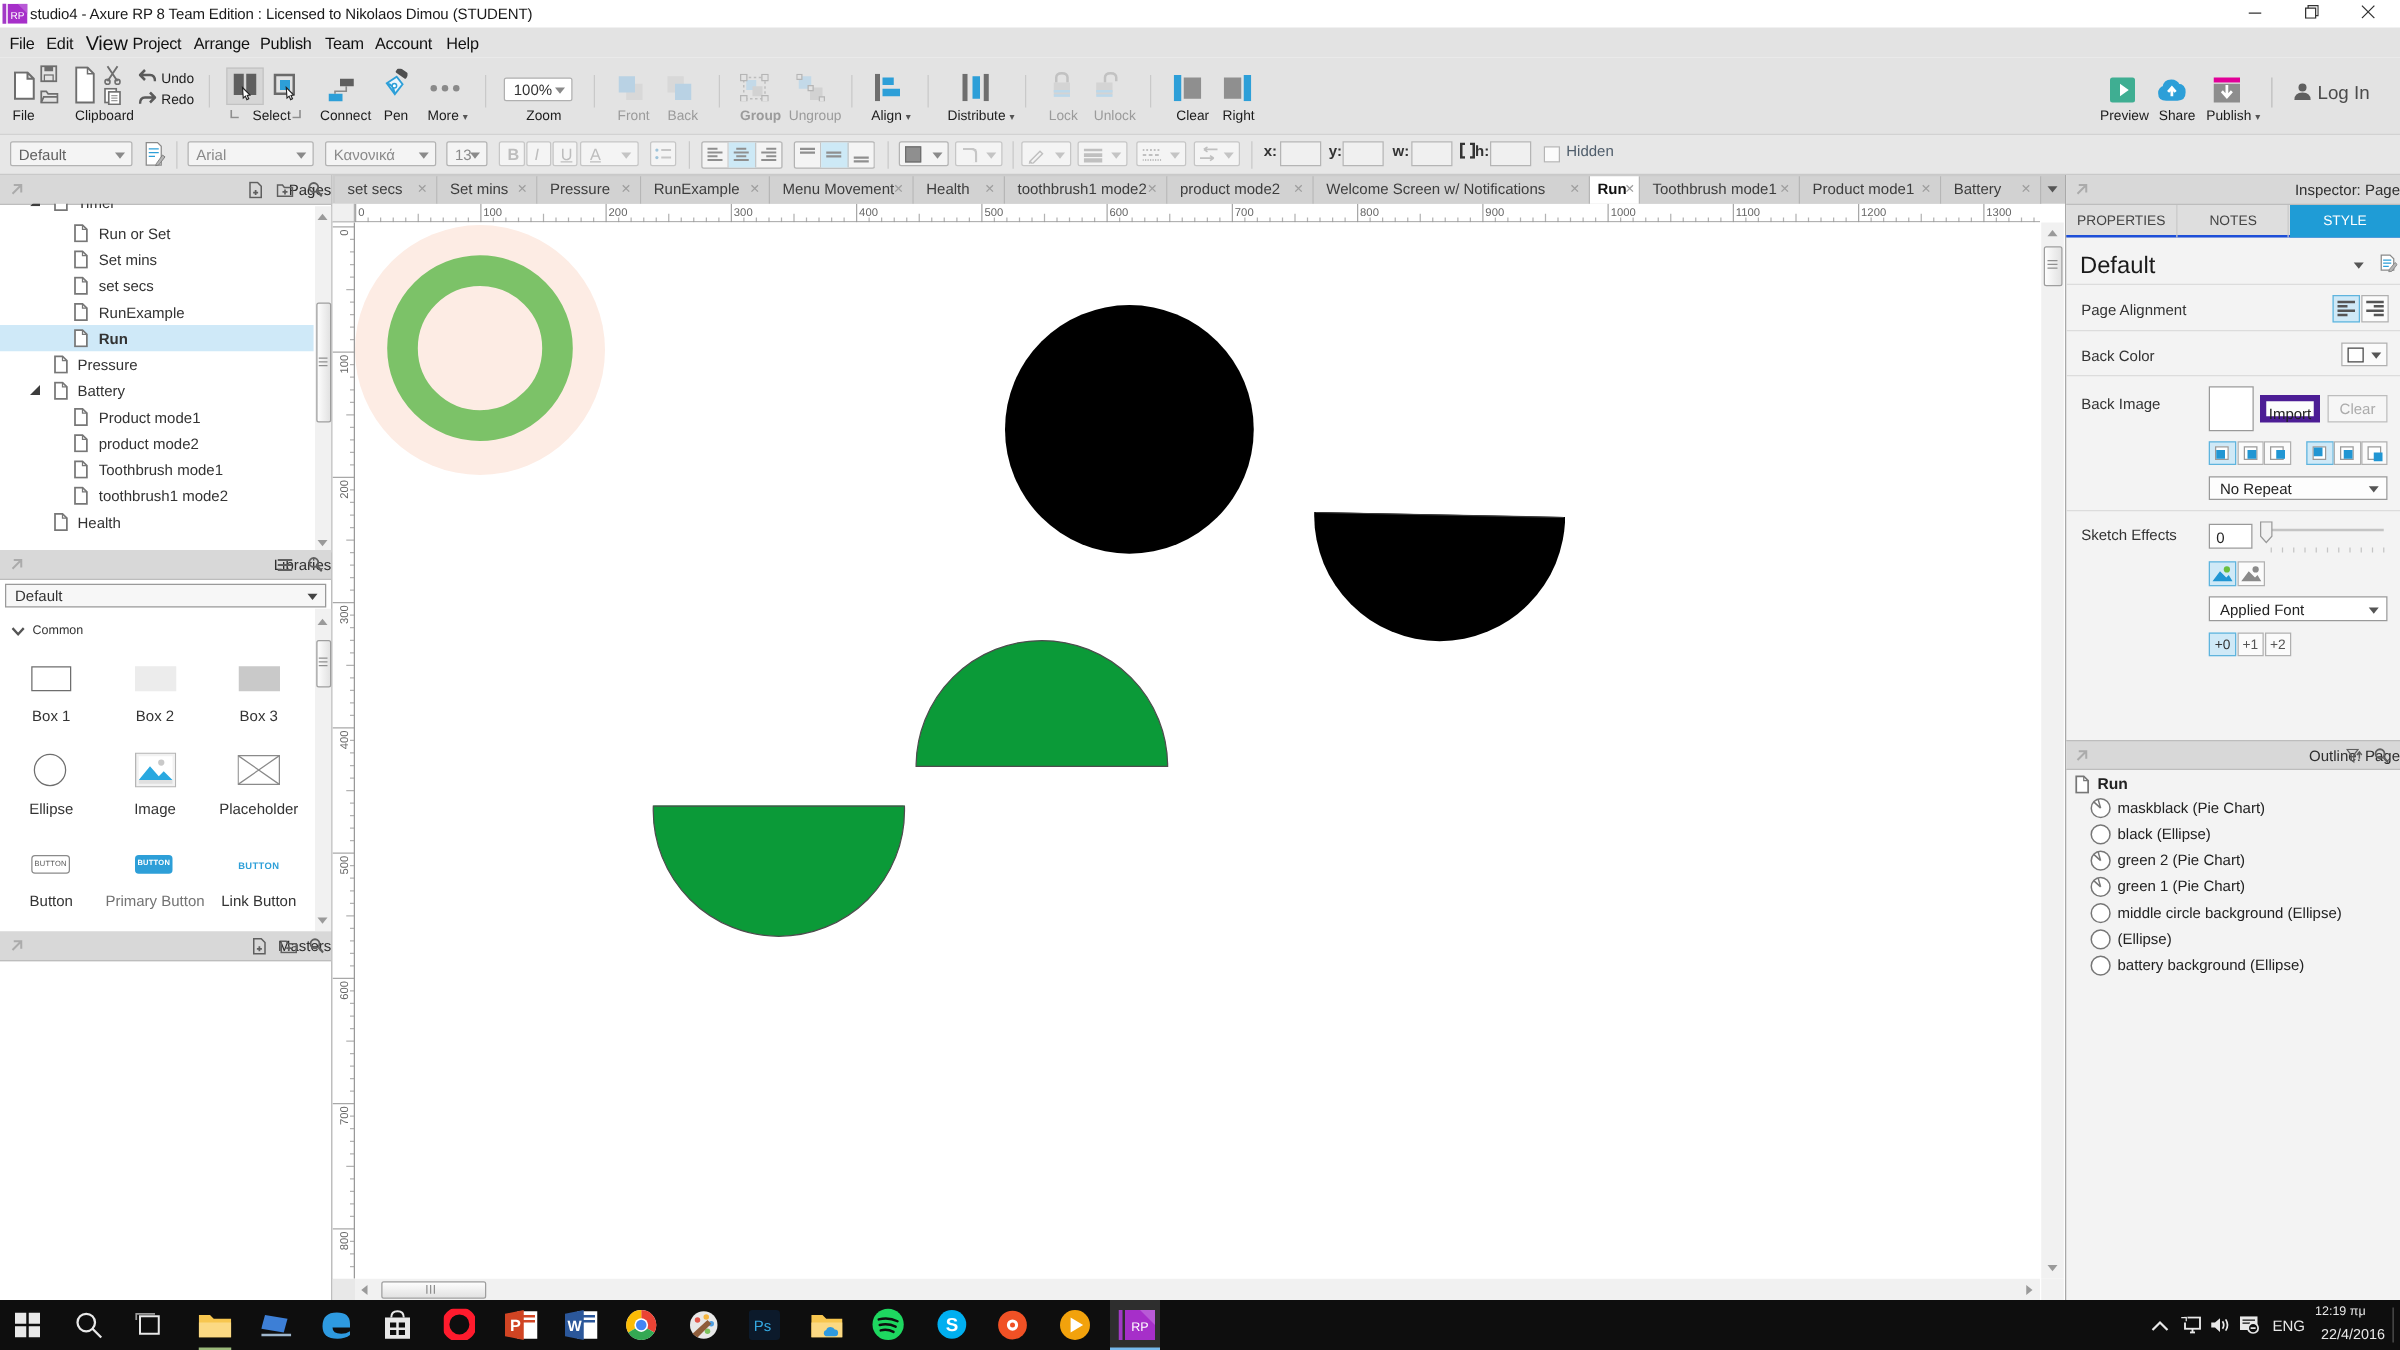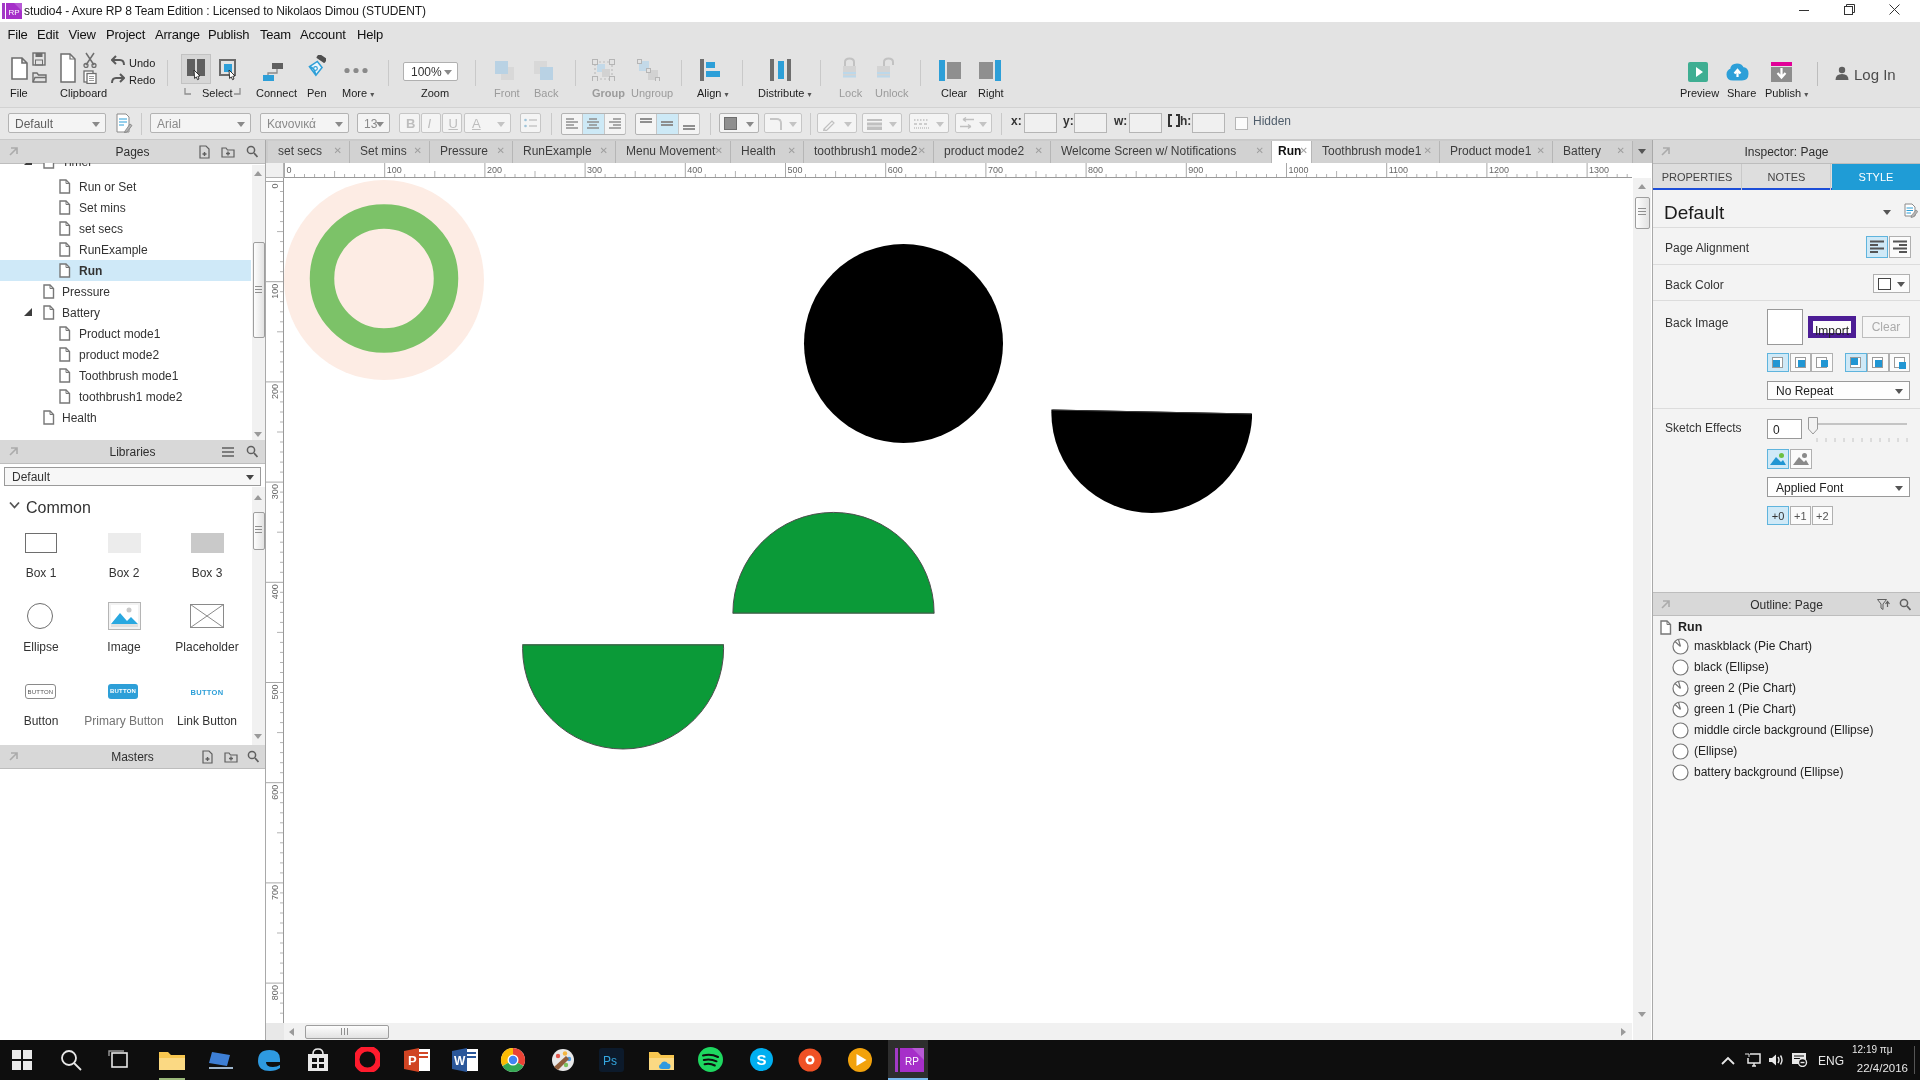--- a/index.html
+++ b/index.html
@@ -5,21 +5,21 @@
 html,body{width:1920px;height:1080px;overflow:hidden;}
 body{font-family:"Liberation Sans",sans-serif;position:relative;background:#fff;}
 .ab{position:absolute;}
 .lbl{position:absolute;font-size:11px;color:#1c1c1c;white-space:nowrap;}
 .glbl{position:absolute;font-size:11px;color:#9b9b9b;white-space:nowrap;}
 .sep{position:absolute;width:1px;background:#c9c9c9;}
 .box{position:absolute;background:#f4f4f4;border:1px solid #b3b3b3;border-radius:2px;}
 .caret{position:absolute;width:0;height:0;border-left:4px solid transparent;border-right:4px solid transparent;border-top:5px solid #8a8a8a;}
 .caretd{position:absolute;width:0;height:0;border-left:4px solid transparent;border-right:4px solid transparent;border-top:5px solid #c4c4c4;}
 .hdr{position:absolute;left:0;width:265px;height:24px;background:#d8d8d8;border-bottom:1px solid #bdbdbd;}
-.hdrt{position:absolute;width:100%;text-align:center;top:5px;font-size:12px;color:#2e2e2e;}
+.hdrt{position:absolute;width:100%;text-align:right;top:5px;font-size:12px;color:#2e2e2e;}
 .treerow{position:absolute;font-size:12px;color:#333;white-space:nowrap;}
 
 .sbtrack{position:absolute;background:#f1f1f1;}
 .sbthumb{position:absolute;background:linear-gradient(90deg,#fdfdfd,#e2e2e2);border:1px solid #9e9e9e;border-radius:2px;}
 .sbthumbh{position:absolute;background:linear-gradient(180deg,#fdfdfd,#e2e2e2);border:1px solid #9e9e9e;border-radius:2px;}
 .arr-up{position:absolute;width:0;height:0;border-left:4px solid transparent;border-right:4px solid transparent;border-bottom:5px solid #9a9a9a;}
 .arr-dn{position:absolute;width:0;height:0;border-left:4px solid transparent;border-right:4px solid transparent;border-top:5px solid #9a9a9a;}
 .arr-lf{position:absolute;width:0;height:0;border-top:4px solid transparent;border-bottom:4px solid transparent;border-right:5px solid #9a9a9a;}
 .arr-rt{position:absolute;width:0;height:0;border-top:4px solid transparent;border-bottom:4px solid transparent;border-left:5px solid #9a9a9a;}
 .tab{position:absolute;top:1px;height:22px;background:#d2d2d2;border-right:1px solid #b6b6b6;font-size:12px;color:#3d3d3d;}
@@ -44,21 +44,21 @@
       <rect x="0.5" y="2.5" width="8" height="8" fill="none" stroke="#333"></rect>
       <path d="M2.5 2.5 L2.5 0.5 L10.5 0.5 L10.5 8.5 L8.5 8.5" fill="none" stroke="#333"></path>
     </svg>
 <svg class="ab" style="left:1889px;top:4px;" width="11" height="11">
       <path d="M0.5 0.5 L10.5 10.5 M10.5 0.5 L0.5 10.5" stroke="#333"></path>
     </svg>
 </div>
 <div class="ab" style="left:0;top:22px;width:1920px;height:24px;background:#e3e3e3;">
     <div class="ab" style="left:7.5px;top:5px;font-size:13px;letter-spacing:-0.2px;color:#111;">File</div>
     <div class="ab" style="left:37px;top:5px;font-size:13px;letter-spacing:-0.2px;color:#111;">Edit</div>
-    <div class="ab" style="left:68.5px;top:5px;font-size:13px;letter-spacing:-0.2px;color:#111;">View</div>
+    <div class="ab" style="left:68.5px;top:5px;font-size:16px;letter-spacing:-0.2px;color:#111;">View</div>
     <div class="ab" style="left:106px;top:5px;font-size:13px;letter-spacing:-0.2px;color:#111;">Project</div>
     <div class="ab" style="left:155px;top:5px;font-size:13px;letter-spacing:-0.2px;color:#111;">Arrange</div>
     <div class="ab" style="left:208px;top:5px;font-size:13px;letter-spacing:-0.2px;color:#111;">Publish</div>
     <div class="ab" style="left:260px;top:5px;font-size:13px;letter-spacing:-0.2px;color:#111;">Team</div>
     <div class="ab" style="left:300px;top:5px;font-size:13px;letter-spacing:-0.2px;color:#111;">Account</div>
     <div class="ab" style="left:357px;top:5px;font-size:13px;letter-spacing:-0.2px;color:#111;">Help</div>
   </div>
 <div class="ab" style="left:0;top:46px;width:1920px;height:62px;background:#e3e3e3;border-bottom:1px solid #d2d2d2;">
     <svg class="ab" style="left:11px;top:11px;" width="18" height="24">
       <path d="M1 1 L11 1 L16 6 L16 22 L1 22 Z M11 1 L11 6 L16 6" fill="#fff" stroke="#6e6e6e" stroke-width="1.6"></path>
@@ -478,21 +478,21 @@
         <path d="M8 8 L11.5 12" stroke="#5f5f5f" stroke-width="1.8"></path>
       </svg>
     </div>
     <div class="ab" style="left:4px;top:327px;width:257px;height:19px;background:#f7f7f7;border:1px solid #9a9a9a;">
       <span style="position:absolute;left:7px;top:2px;font-size:12px;color:#333;">Default</span>
       <span class="caret" style="right:6px;top:7px;border-top-color:#444;"></span>
     </div>
     <svg class="ab" style="left:9px;top:361px;" width="11" height="8">
       <path d="M1 1.5 L5.5 6.5 L10 1.5" fill="none" stroke="#555" stroke-width="1.8"></path>
     </svg>
-    <div class="ab" style="left:26px;top:359px;font-size:16px;color:#333;">Common</div>
+    <div class="ab" style="left:26px;top:359px;font-size:10px;color:#333;">Common</div>
     <div class="ab" style="left:25px;top:393px;width:32px;height:20px;background:#fff;border:1.5px solid #6e6e6e;"></div>
     <div class="ab" style="left:108px;top:393px;width:33px;height:20px;background:#ececec;"></div>
     <div class="ab" style="left:191px;top:393px;width:33px;height:20px;background:#c9c9c9;"></div>
     <div class="ab" style="left:1px;top:426px;width:80px;text-align:center;font-size:12px;color:#333;">Box 1</div>
     <div class="ab" style="left:84px;top:426px;width:80px;text-align:center;font-size:12px;color:#333;">Box 2</div>
     <div class="ab" style="left:167px;top:426px;width:80px;text-align:center;font-size:12px;color:#333;">Box 3</div>
     <div class="ab" style="left:27px;top:463px;width:26px;height:26px;background:#fff;border:1.5px solid #6e6e6e;border-radius:50%;"></div>
     <svg class="ab" style="left:108px;top:462px;" width="33" height="28">
       <rect x="0.5" y="0.5" width="32" height="27" fill="#f2f2f2" stroke="#b5b5b5"></rect>
       <rect x="3" y="3" width="27" height="19" fill="#fff"></rect>

